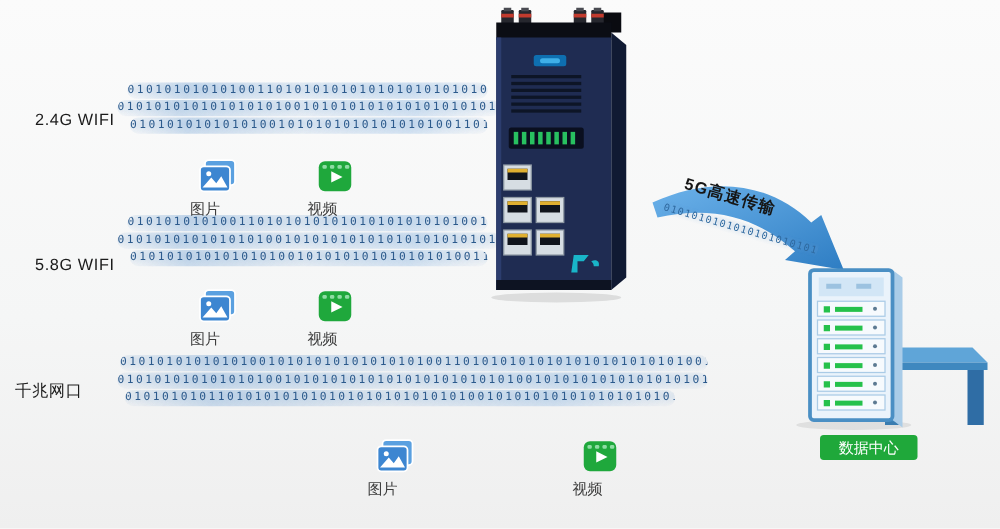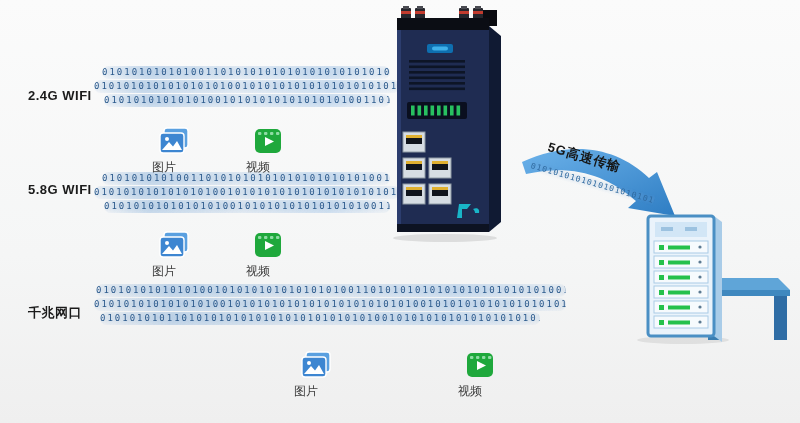--- a/index.html
+++ b/index.html
@@ -2,21 +2,21 @@
 <html><head>
 <meta charset="utf-8">
 <style>
   html,body{margin:0;padding:0;}
   .stage{
     position:relative;width:800px;height:423px;overflow:hidden;
     background:linear-gradient(180deg,#fbfbfb 0%,#f5f6f6 60%,#efefef 100%);
     font-family:"Liberation Sans",sans-serif;
   }
   .row-label{
-    position:absolute;font-size:13px;font-weight:bold;color:#1b1b1b;letter-spacing:.5px;
+    position:absolute;font-size:13px;font-weight:normal;color:#1b1b1b;letter-spacing:.5px;
   }
   .stream{
     position:absolute;height:13px;line-height:13px;overflow:hidden;white-space:nowrap;
     font-family:"DejaVu Sans Mono",monospace;font-size:9px;letter-spacing:2px;color:#2c5a8c;
     border-radius:7px;
     background:linear-gradient(90deg,rgba(140,180,220,0) 0%,rgba(140,180,220,.38) 16%,
       rgba(140,180,220,.14) 48%,rgba(150,190,230,.34) 78%,rgba(140,180,220,0) 100%);
     text-shadow:-6px 0 5px rgba(120,165,215,.75), -16px 0 10px rgba(120,165,215,.35);
   }
   .icon-group{position:absolute;width:44px;text-align:left;}
@@ -37,22 +37,22 @@
     background:#1fa83a;border-radius:3px;color:#ffffff;font-size:12px;text-align:center;
   }
   .abs{position:absolute;}
 </style>
 </head>
 <body>
 
 <div class="stage">
 
   <div class="row-label" style="left:28px;top:88px;">2.4G  WIFI</div>
-  <div class="row-label" style="left:28px;top:182px;">5.8G WIFI</div>
-  <div class="row-label" style="left:28px;top:304px;">千兆网口</div>
+  <div class="row-label" style="left:28px;top:204px;">5.8G WIFI</div>
+  <div class="row-label" style="left:12px;top:304px;">千兆网口</div>
 
   <div class="stream" style="left:102px;top:66px;width:288px;">0101010101010011010101010101010101010100110101010101</div>
   <div class="stream" style="left:94px;top:80px;width:306px;">01010101010101010100101010101010101010101010101010010101</div>
   <div class="stream" style="left:104px;top:94px;width:286px;">010101010101010010101010101010101001101010101010101</div>
 
   <div class="stream" style="left:102px;top:172px;width:288px;">0101010101001101010101010101010101010011010101010101</div>
   <div class="stream" style="left:94px;top:186px;width:306px;">01010101010101010010101010101010101010101010010101010101</div>
   <div class="stream" style="left:104px;top:200px;width:286px;">010101010101010100101010101010101010011010101010101</div>
 
   <div class="stream" style="left:96px;top:284px;width:470px;">010101010101010010101010101010101001101010101010101010101010100101010101010101010101</div>
@@ -280,14 +280,15 @@
         </g>
       <g transform="translate(0,108)">
           <rect x="26" y="0" width="54" height="12" fill="#f6fafd" stroke="#aacbe6"></rect>
           <rect x="31" y="4" width="5" height="5" fill="#25c14b"></rect>
           <rect x="40" y="4.5" width="22" height="4" fill="#25c14b"></rect>
           <circle cx="72" cy="6" r="1.6" fill="#5c7a92"></circle>
         </g>
     </g>
   </svg>
 
+  <div class="badge">数据中心</div>
 
 </div>
 
 </body></html>

